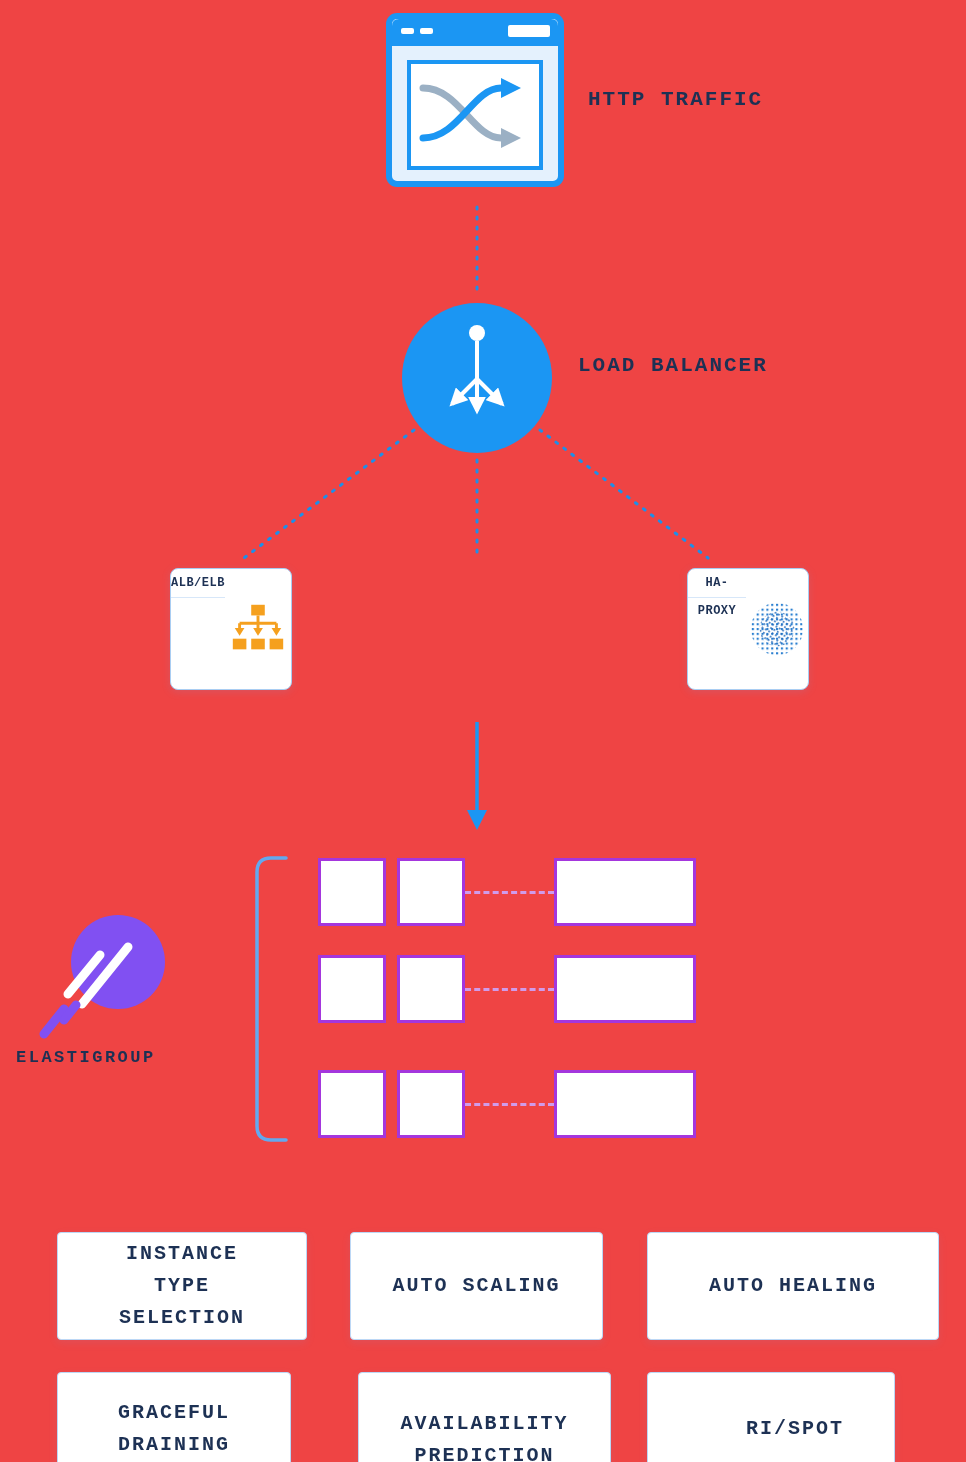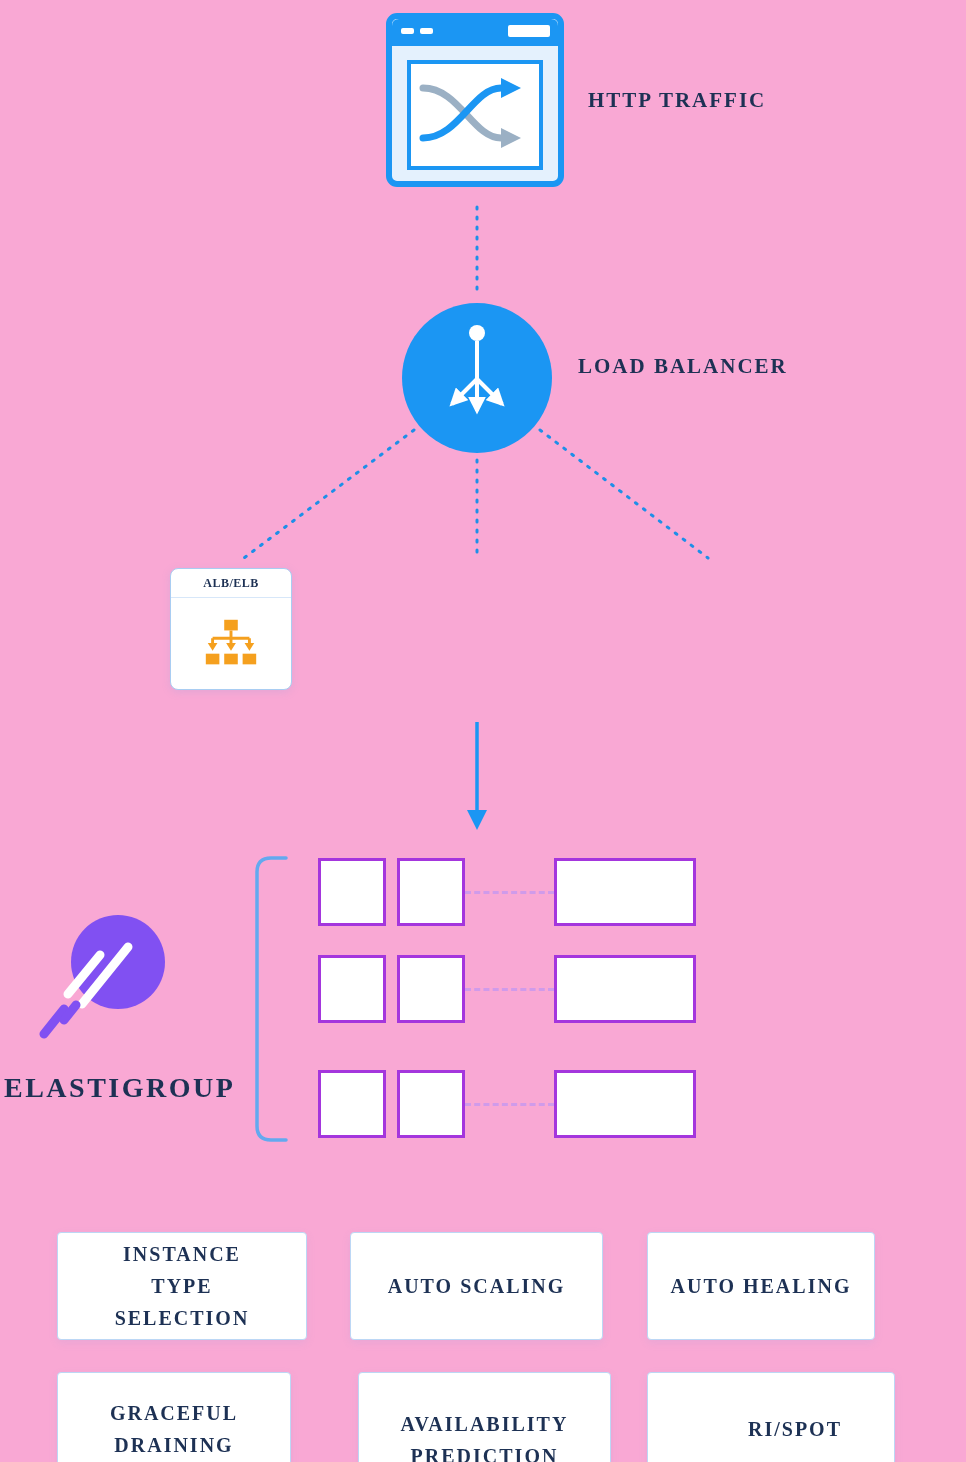--- a/index.html
+++ b/index.html
@@ -1,44 +1,44 @@
 <!DOCTYPE html>
 <html style="--blue: #1b96f3; --connector-blue: #1e8fe8; --navy: #1d3154; --purple: #a436dd; --purple-light: #d09bea; --logo-purple: #8150f2; --orange: #f5a01e; --nginx-green: #009639; --border-blue: #a9cdf2; --feature-border: #bcd7f5; --gray-arrow: #9bb0c4;"><head>
 <meta charset="utf-8">
 <title>Load Balancing Diagram</title>
 <style>
   html,body { margin:0; padding:0; background:#fff; }
   .canvas {
-    position:relative; width:966px; height:1462px; background:#f9a8d4;
-    font-family:Liberation Serif, serif; overflow:hidden;
+    position:relative; width:966px; height:1462px; background:#ef4444;
+    font-family:Liberation Mono, monospace; overflow:hidden;
     color:var(--navy,#1d3154);
   }
   svg { display:block; }
 
   .connectors { position:absolute; left:0; top:0; width:966px; height:1462px; pointer-events:none; }
   .dotline { stroke:var(--connector-blue,#1e8fe8); stroke-width:3; stroke-dasharray:2 8; stroke-linecap:round; fill:none; }
   .solidline { stroke:var(--blue,#1b96f3); stroke-width:3.5; fill:none; }
 
   .label { position:absolute; font-weight:bold; color:var(--navy,#1d3154); letter-spacing:2px; }
   .http-label { left:588px; top:88px; font-size:21px; }
   .lb-label   { left:578px; top:354px; font-size:21px; }
-  .eg-label   { left:4px;  top:1048px; font-size:28px; letter-spacing:2.5px;margin-top:24px; }
+  .eg-label   { left:16px;  top:1048px; font-size:17px; letter-spacing:2.5px; }
 
   .browser-icon { position:absolute; left:385px; top:10px; width:180px; height:180px; }
 
   .lb-circle {
     position:absolute; left:402px; top:303px; width:150px; height:150px;
     border-radius:50%; background:var(--blue,#1b96f3);
   }
 
   .proxy-card {
     position:absolute; top:568px; width:122px; height:122px; background:#fff;
     border:1px solid var(--border-blue,#a9cdf2); border-radius:8px;
     box-shadow:0 2px 8px rgba(120,160,220,.18);
-    display:flex; flex-direction:column; box-sizing:border-box;
+    display:flex; box-sizing:border-box;
   }
   .proxy-header {
     height:28px; line-height:28px; text-align:center;
     font-size:12px; font-weight:bold; letter-spacing:.5px;
     color:var(--navy,#1d3154); border-bottom:1px solid #d7e7f9;
   }
   .proxy-body { flex:1; display:flex; align-items:center; justify-content:center; }
 
   .bracket { position:absolute; left:252px; top:854px; }
 
@@ -122,20 +122,37 @@
         <polygon points="32,33 27,25 37,25" fill="#f5a01e"></polygon>
         <polygon points="51,33 46,25 56,25" fill="#f5a01e"></polygon>
         <rect x="6" y="36" width="14" height="11" fill="#f5a01e"></rect>
         <rect x="25" y="36" width="14" height="11" fill="#f5a01e"></rect>
         <rect x="44" y="36" width="14" height="11" fill="#f5a01e"></rect>
       </svg>
     </div>
   </div>
 
 
+  <div class="proxy-card" style="left:687px">
+    <div class="proxy-header">HA-PROXY</div>
+    <div class="proxy-body">
+      <svg width="62" height="62" viewBox="0 0 64 64">
+        <defs>
+          <pattern id="hp1" width="5" height="5" patternUnits="userSpaceOnUse">
+            <rect x="1" y="1" width="2.2" height="2.2" fill="#2a7fd0"></rect>
+          </pattern>
+          <pattern id="hp2" width="4" height="4" patternUnits="userSpaceOnUse" patternTransform="rotate(30)">
+            <rect x="1" y="1" width="1.8" height="1.8" fill="#1f66b8"></rect>
+          </pattern>
+        </defs>
+        <circle cx="32" cy="32" r="27" fill="url(#hp1)"></circle>
+        <circle cx="32" cy="32" r="18" fill="url(#hp2)" opacity="0.85"></circle>
+      </svg>
+    </div>
+  </div>
 
   <svg class="bracket" width="40" height="290" viewBox="0 0 40 290">
     <path d="M34,4 L19,4 Q5,4 5,18 L5,272 Q5,286 19,286 L34,286" fill="none" stroke="#63a9ef" stroke-width="3.5" stroke-linecap="round"></path>
   </svg>
 
   <div class="eg-row" style="top:858px">
     <div class="eg-sq"></div>
     <div class="eg-sq second"></div>
     <div class="eg-dash"></div>
     <div class="eg-wide"></div>
@@ -161,20 +178,20 @@
       <line x1="22" y1="134" x2="42" y2="109" stroke="#8150f2" stroke-width="9" stroke-linecap="round"></line>
       <line x1="42" y1="120" x2="54" y2="105" stroke="#8150f2" stroke-width="9" stroke-linecap="round"></line>
     </svg>
   </div>
   <div class="label eg-label">ELASTIGROUP</div>
 
   <div class="feature-box" style="left:57px;  top:1198px; width:250px; height:108px;">INSTANCE
 TYPE
 SELECTION</div>
   <div class="feature-box" style="left:350px; top:1198px; width:253px; height:108px;">AUTO SCALING</div>
-  <div class="feature-box" style="left:647px; top:1198px; width:228px; height:108px;">AUTO HEALING</div>
+  <div class="feature-box" style="left:647px; top:1198px; width:292px; height:108px;">AUTO HEALING</div>
   <div class="feature-box" style="left:57px;  top:1338px; width:234px; height:114px;">GRACEFUL
 DRAINING</div>
   <div class="feature-box" style="left:358px; top:1338px; width:253px; height:136px;">AVAILABILITY
 PREDICTION</div>
   <div class="feature-box" style="left:647px; top:1338px; width:248px; height:114px;padding-left:48px;">RI/SPOT</div>
 
 </div>
 
 </body></html>

